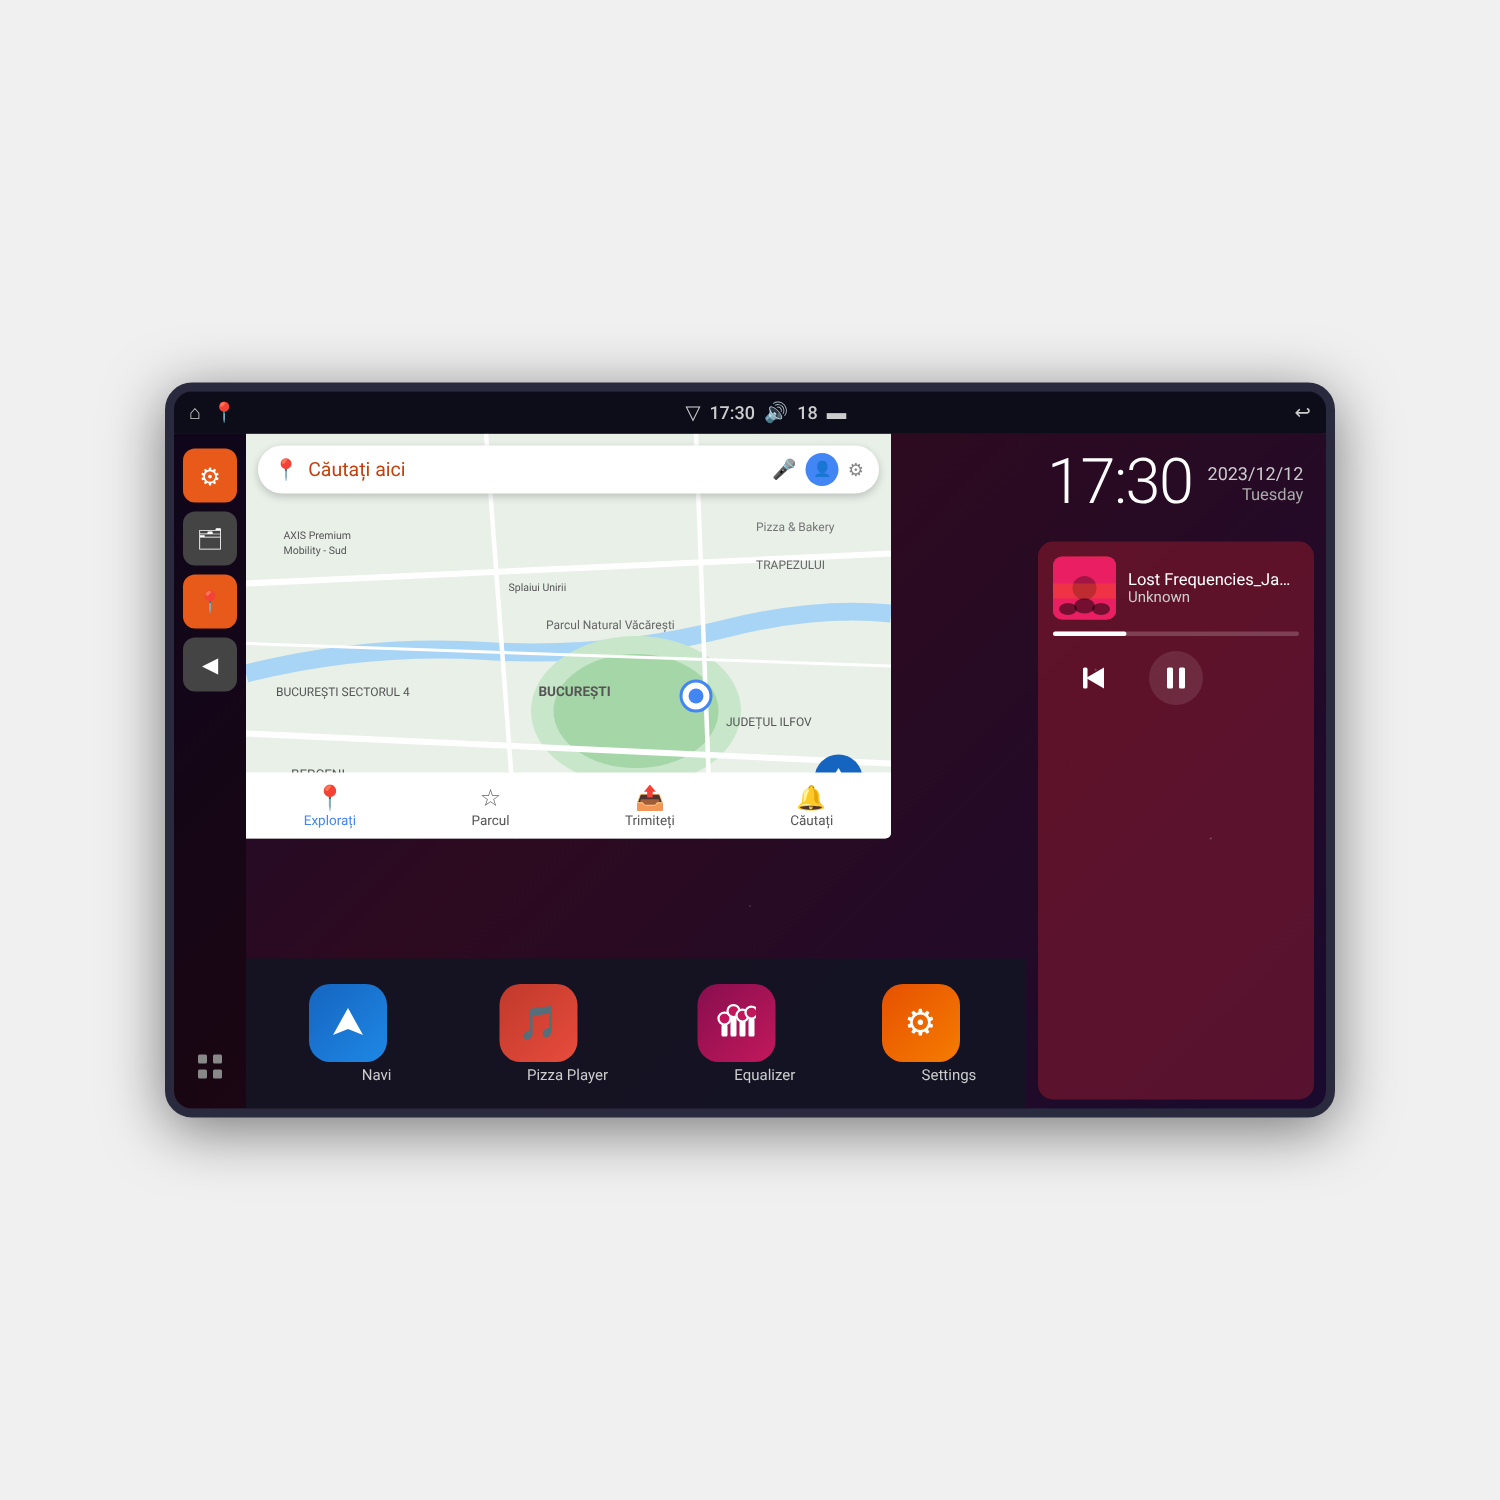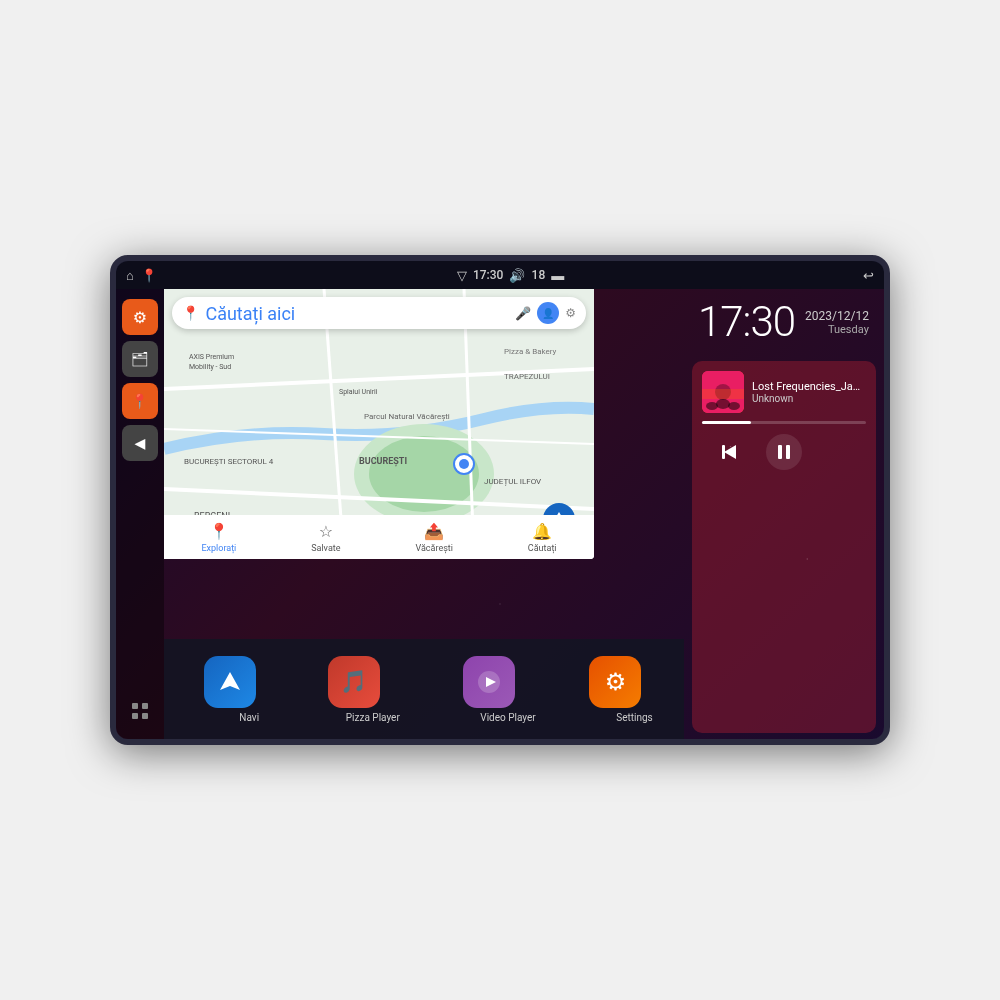--- a/index.html
+++ b/index.html
@@ -127,21 +127,21 @@
       background: white;
       border-radius: 16px;
       display: flex;
       align-items: center;
       padding: 0 10px;
       gap: 6px;
       box-shadow: 0 2px 6px rgba(0,0,0,0.2);
       z-index: 5;
     }
     .map-search-icon { color: #4285F4; font-size: 14px; }
-    .map-search-text { flex: 1; font-size: 18px; color: #3b82f6; }
+    .map-search-text { flex: 1; font-size: 13px; color: #c2410c; }
     .map-search-mic { color: #888; font-size: 13px; }
     .map-search-avatar {
       width: 22px; height: 22px;
       border-radius: 50%;
       background: #4285F4;
       display: flex; align-items: center; justify-content: center;
       color: white; font-size: 10px;
     }
 
     .map-bottom-bar {
@@ -390,25 +390,25 @@
           </div>
 
           
           <div class="map-bottom-bar">
             <div class="map-bottom-item active">
               <span class="map-bottom-icon">📍</span>
               <span class="map-bottom-label">Explorați</span>
             </div>
             <div class="map-bottom-item">
               <span class="map-bottom-icon">☆</span>
-              <span class="map-bottom-label">Salvate</span>
+              <span class="map-bottom-label">Parcul</span>
             </div>
             <div class="map-bottom-item">
               <span class="map-bottom-icon">📤</span>
-              <span class="map-bottom-label">Văcărești</span>
+              <span class="map-bottom-label">Trimiteți</span>
             </div>
             <div class="map-bottom-item">
               <span class="map-bottom-icon">🔔</span>
               <span class="map-bottom-label">Căutați</span>
             </div>
           </div>
         </div>
       </div>
 
       <div class="app-dock">
@@ -420,27 +420,33 @@
           </div>
           <span class="app-label">Navi</span>
         </div>
         <div class="app-icon-wrap">
           <div class="app-icon icon-music">
             <span style="color:white;font-size:22px;">🎵</span>
           </div>
           <span class="app-label">Pizza Player</span>
         </div>
         <div class="app-icon-wrap">
-          <div class="app-icon icon-video">
+          <div class="app-icon icon-equalizer">
             <svg width="26" height="26" viewBox="0 0 26 26">
-              <circle cx="13" cy="13" r="11" fill="rgba(255,255,255,0.2)"></circle>
-              <polygon points="10,8 20,13 10,18" fill="white"></polygon>
+              <rect x="3" y="14" width="4" height="8" fill="white" rx="1"></rect>
+              <rect x="9" y="8" width="4" height="14" fill="white" rx="1"></rect>
+              <rect x="15" y="4" width="4" height="18" fill="white" rx="1"></rect>
+              <rect x="21" y="10" width="4" height="12" fill="white" rx="1"></rect>
+              <circle cx="5" cy="10" r="4" fill="#c2185b" stroke="white" stroke-width="1.5"></circle>
+              <circle cx="11" cy="5" r="4" fill="#c2185b" stroke="white" stroke-width="1.5"></circle>
+              <circle cx="17" cy="8" r="4" fill="#c2185b" stroke="white" stroke-width="1.5"></circle>
+              <circle cx="23" cy="6" r="4" fill="#c2185b" stroke="white" stroke-width="1.5"></circle>
             </svg>
           </div>
-          <span class="app-label">Video Player</span>
+          <span class="app-label">Equalizer</span>
         </div>
         <div class="app-icon-wrap">
           <div class="app-icon icon-settings">
             <span style="color:white;font-size:24px;">⚙</span>
           </div>
           <span class="app-label">Settings</span>
         </div>
       </div>
     </div>
 

